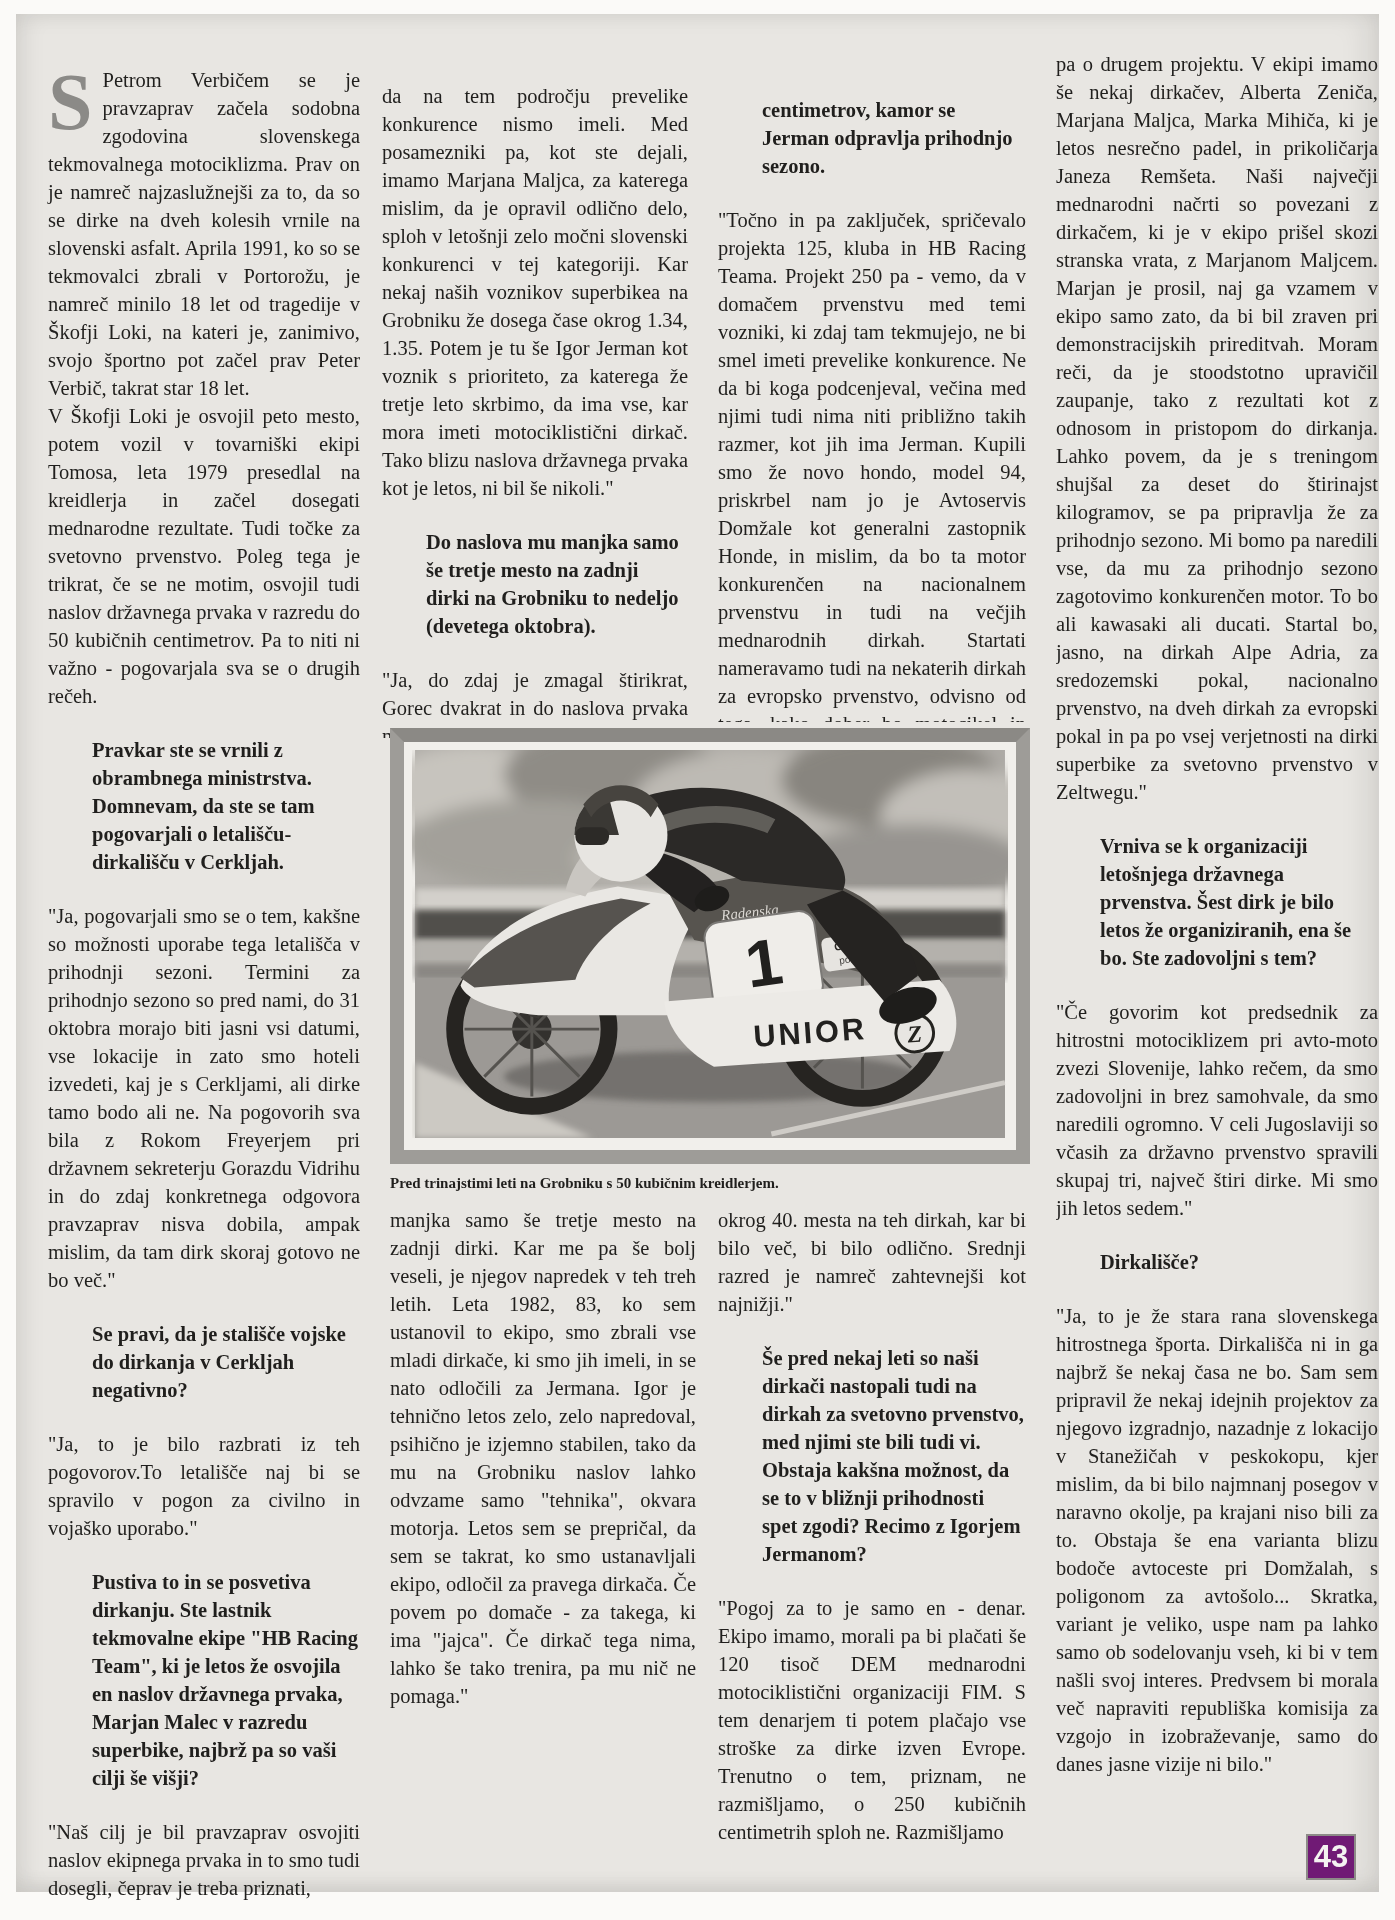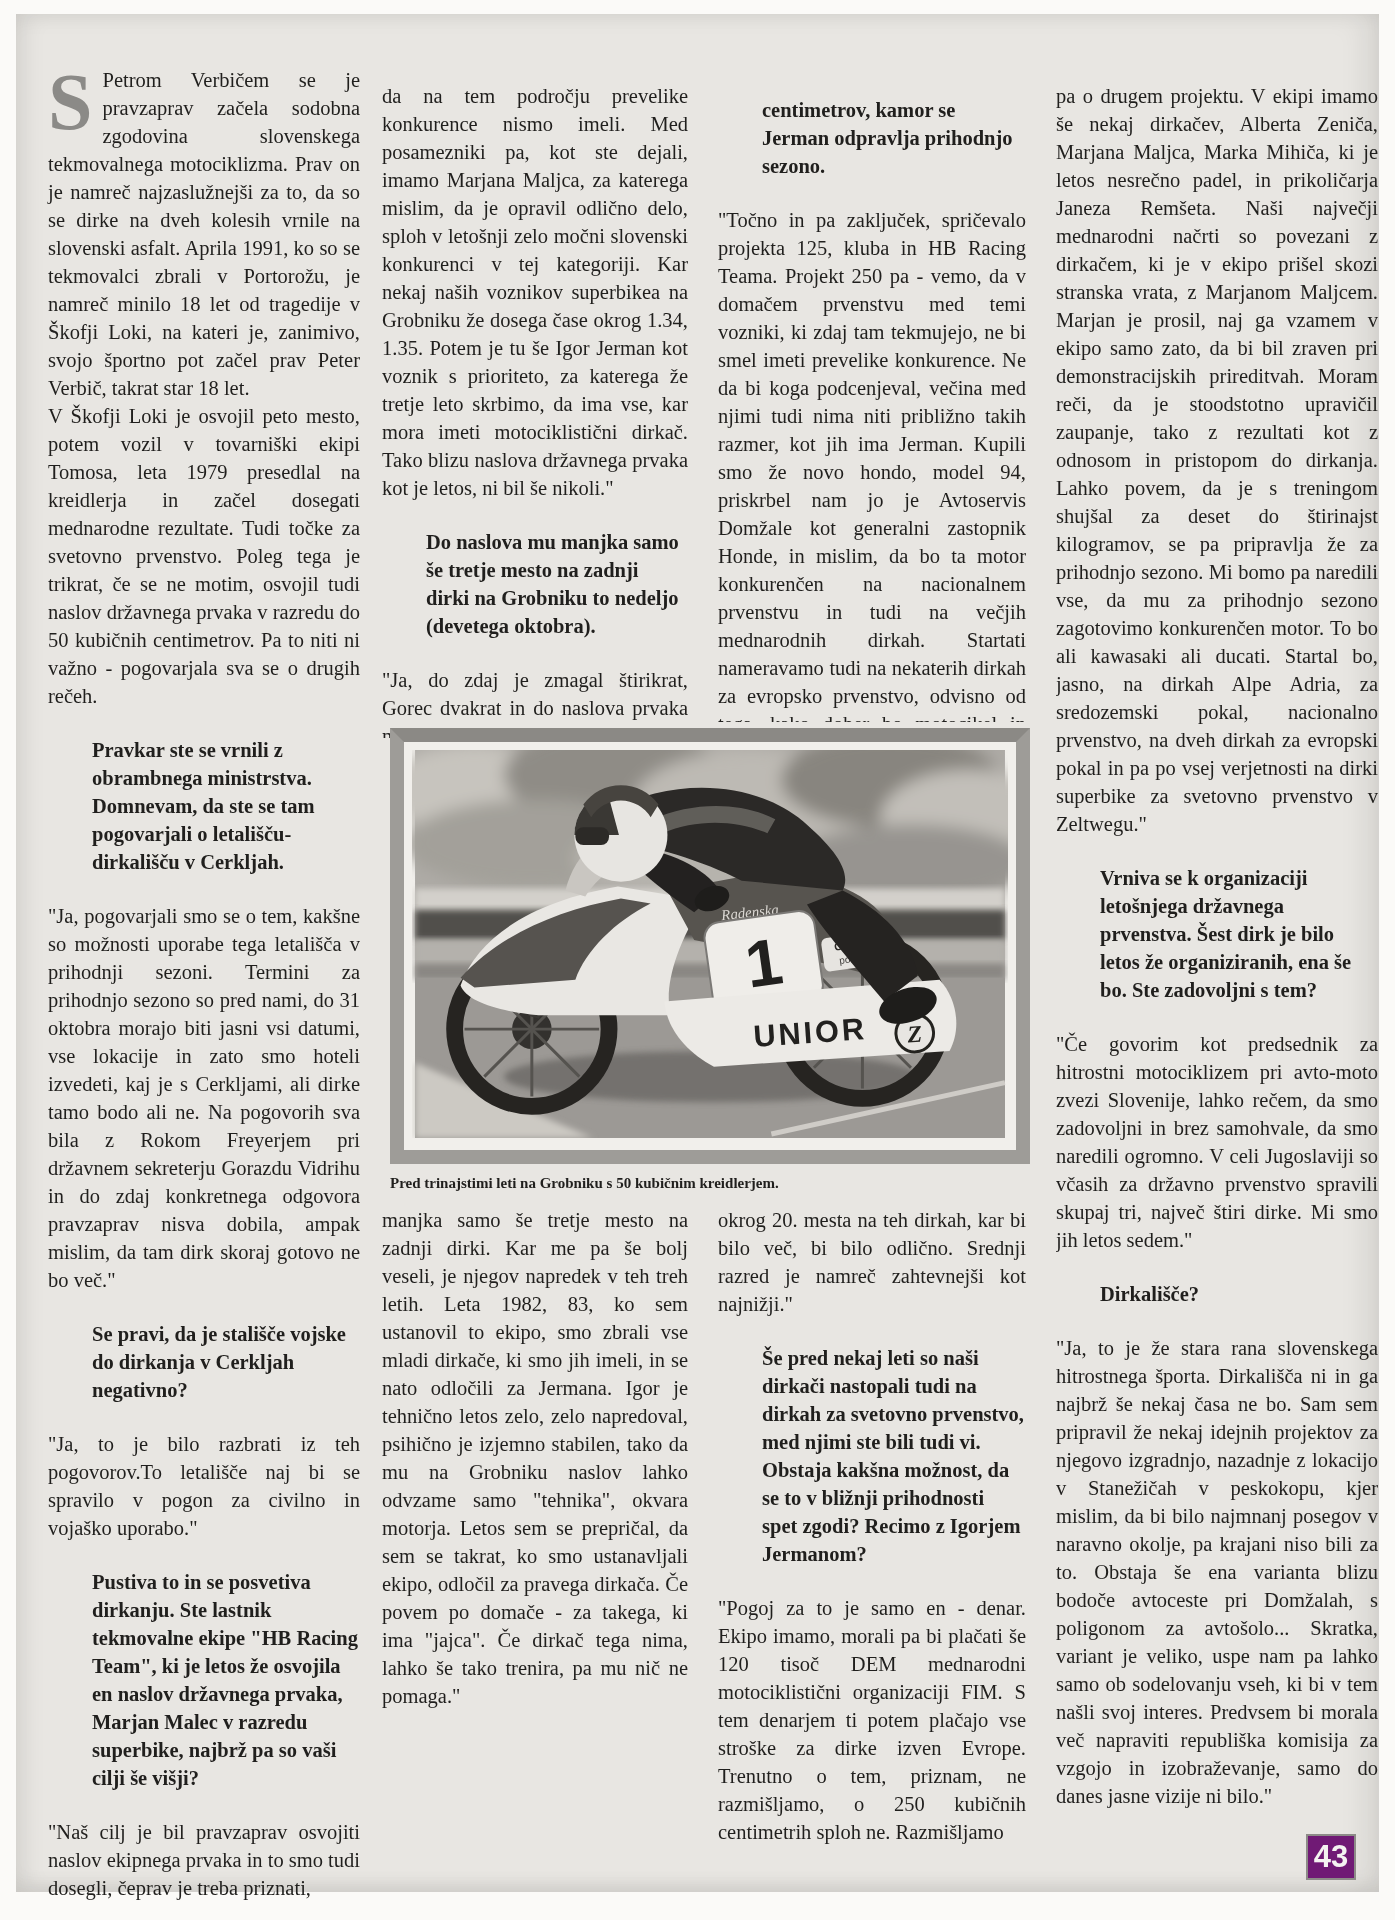--- a/index.html
+++ b/index.html
@@ -16,23 +16,23 @@
   }
   .col{position:absolute;font-size:20.5px;line-height:28px;}
   .body, .answer{ text-align:justify; margin:0; }
   .question{
     font-weight:bold; text-align:left; margin:26px 0;
     padding-left:44px; padding-right:2px; line-height:28px;
   }
   #col1{left:32px; top:52px; width:312px;}
   #col2top{left:366px; top:68px; width:306px; height:656px; overflow:hidden;}
   #col3top{left:702px; top:52px; width:308px; height:656px; overflow:hidden;}
-  #col2bot{left:366px; top:1192px; width:306px; height:676px; overflow:hidden;}
+  #col2bot{left:374px; top:1192px; width:306px; height:676px; overflow:hidden;}
   #col3bot{left:702px; top:1192px; width:308px; height:676px; overflow:hidden;}
-  #col4{left:1040px; top:68px; width:322px; height:1816px; overflow:hidden;}
+  #col4{left:1040px; top:36px; width:322px; height:1816px; overflow:hidden;}
   .dropcap{
     float:left; font-size:80px; line-height:.72; font-weight:bold;
     color:#8b8a87; padding:8px 10px 0 0;
   }
   .photo-frame{
     position:absolute; left:374px; top:714px; width:640px; height:436px;
     box-sizing:border-box; border:14px solid #9e9c98; border-top-color:#8b8985;
     background:#f1efeb; padding:8px;
   }
   .photo-frame svg{display:block;width:596px;height:388px;}
@@ -180,21 +180,21 @@
     </svg>
   </div>
 
   <div class="caption">Pred trinajstimi leti na Grobniku s 50 kubičnim kreidlerjem.</div>
 
   <div class="col" id="col2bot">
     <p class="body">manjka samo še tretje mesto na zadnji dirki. Kar me pa še bolj veseli, je njegov napredek v teh treh letih. Leta 1982, 83, ko sem ustanovil to ekipo, smo zbrali vse mladi dirkače, ki smo jih imeli, in se nato odločili za Jermana. Igor je tehnično letos zelo, zelo napredoval, psihično je izjemno stabilen, tako da mu na Grobniku naslov lahko odvzame samo "tehnika", okvara motorja. Letos sem se prepričal, da sem se takrat, ko smo ustanavljali ekipo, odločil za pravega dirkača. Če povem po domače - za takega, ki ima "jajca". Če dirkač tega nima, lahko še tako trenira, pa mu nič ne pomaga."</p>
   </div>
 
   <div class="col" id="col3bot">
-    <p class="body">okrog 20. mesta na teh dirkah, kar bi bilo več, bi bilo odlično. Srednji razred je namreč zahtevnejši kot najnižji."</p>
+    <p class="body">okrog 40. mesta na teh dirkah, kar bi bilo več, bi bilo odlično. Srednji razred je namreč zahtevnejši kot najnižji."</p>
     <p class="question">Še pred nekaj leti so naši dirkači nastopali tudi na dirkah za svetovno prvenstvo, med njimi ste bili tudi vi. Obstaja kakšna možnost, da se to v bližnji prihodnosti spet zgodi? Recimo z Igorjem Jermanom?</p>
     <p class="answer">"Pogoj za to je samo en - denar. Ekipo imamo, morali pa bi plačati še 120 tisoč DEM mednarodni motociklistični organizaciji FIM. S tem denarjem ti potem plačajo vse stroške za dirke izven Evrope. Trenutno o tem, priznam, ne razmišljamo, o 250 kubičnih centimetrih sploh ne. Razmišljamo</p>
   </div>
 
   <div class="col" id="col4">
     <p class="body">pa o drugem projektu. V ekipi imamo še nekaj dirkačev, Alberta Zeniča, Marjana Maljca, Marka Mihiča, ki je letos nesrečno padel, in prikoličarja Janeza Remšeta. Naši največji mednarodni načrti so povezani z dirkačem, ki je v ekipo prišel skozi stranska vrata, z Marjanom Maljcem. Marjan je prosil, naj ga vzamem v ekipo samo zato, da bi bil zraven pri demonstracijskih prireditvah. Moram reči, da je stoodstotno upravičil zaupanje, tako z rezultati kot z odnosom in pristopom do dirkanja. Lahko povem, da je s treningom shujšal za deset do štirinajst kilogramov, se pa pripravlja že za prihodnjo sezono. Mi bomo pa naredili vse, da mu za prihodnjo sezono zagotovimo konkurenčen motor. To bo ali kawasaki ali ducati. Startal bo, jasno, na dirkah Alpe Adria, za sredozemski pokal, nacionalno prvenstvo, na dveh dirkah za evropski pokal in pa po vsej verjetnosti na dirki superbike za svetovno prvenstvo v Zeltwegu."</p>
     <p class="question">Vrniva se k organizaciji letošnjega državnega prvenstva. Šest dirk je bilo letos že organiziranih, ena še bo. Ste zadovoljni s tem?</p>
     <p class="answer">"Če govorim kot predsednik za hitrostni motociklizem pri avto-moto zvezi Slovenije, lahko rečem, da smo zadovoljni in brez samohvale, da smo naredili ogromno. V celi Jugoslaviji so včasih za državno prvenstvo spravili skupaj tri, največ štiri dirke. Mi smo jih letos sedem."</p>
     <p class="question">Dirkališče?</p>
     <p class="answer">"Ja, to je že stara rana slovenskega hitrostnega športa. Dirkališča ni in ga najbrž še nekaj časa ne bo. Sam sem pripravil že nekaj idejnih projektov za njegovo izgradnjo, nazadnje z lokacijo v Stanežičah v peskokopu, kjer mislim, da bi bilo najmnanj posegov v naravno okolje, pa krajani niso bili za to. Obstaja še ena varianta blizu bodoče avtoceste pri Domžalah, s poligonom za avtošolo... Skratka, variant je veliko, uspe nam pa lahko samo ob sodelovanju vseh, ki bi v tem našli svoj interes. Predvsem bi morala več napraviti republiška komisija za vzgojo in izobraževanje, samo do danes jasne vizije ni bilo."</p>

